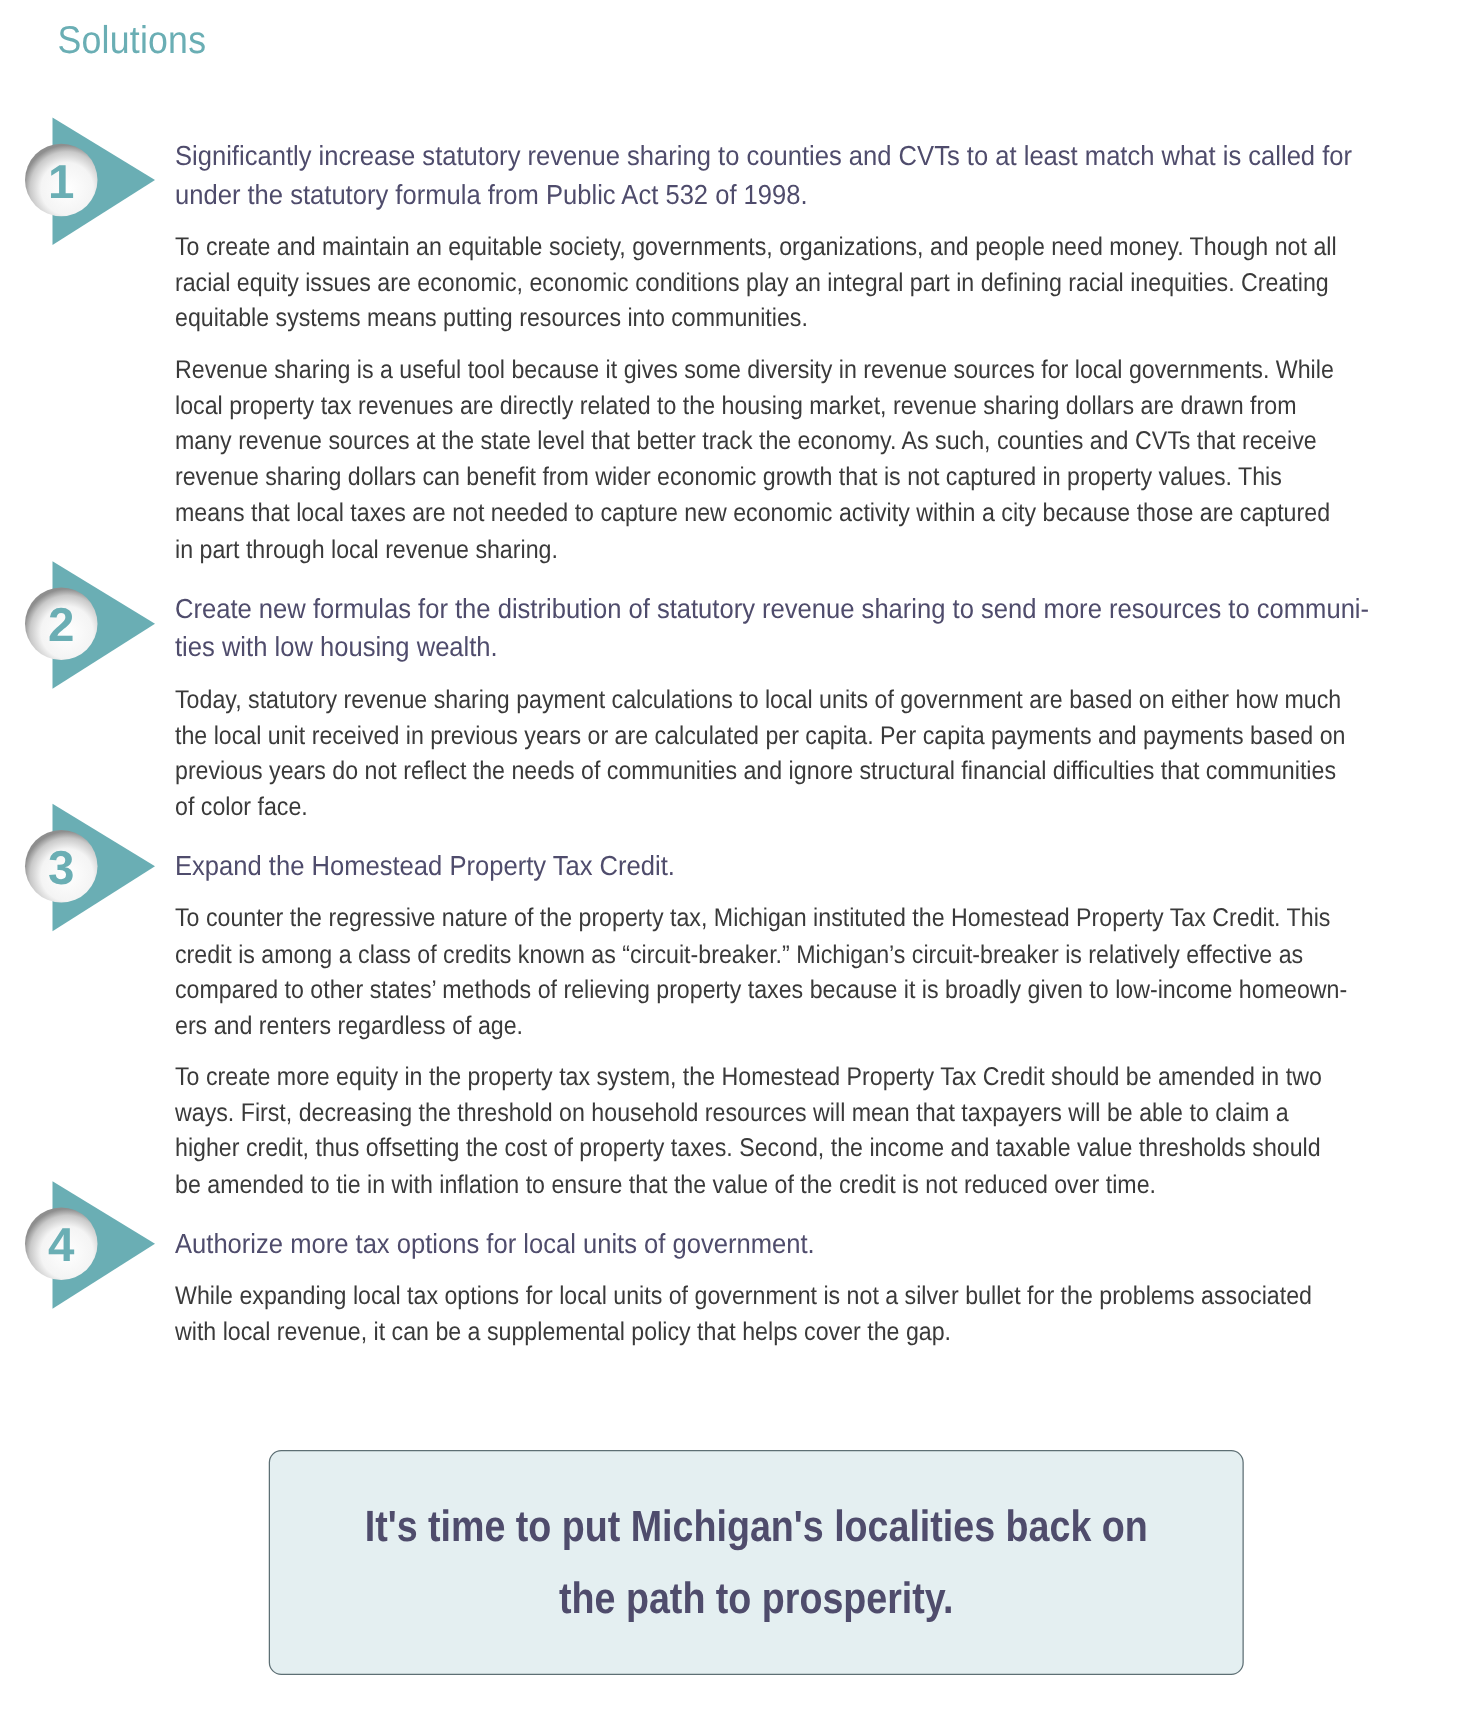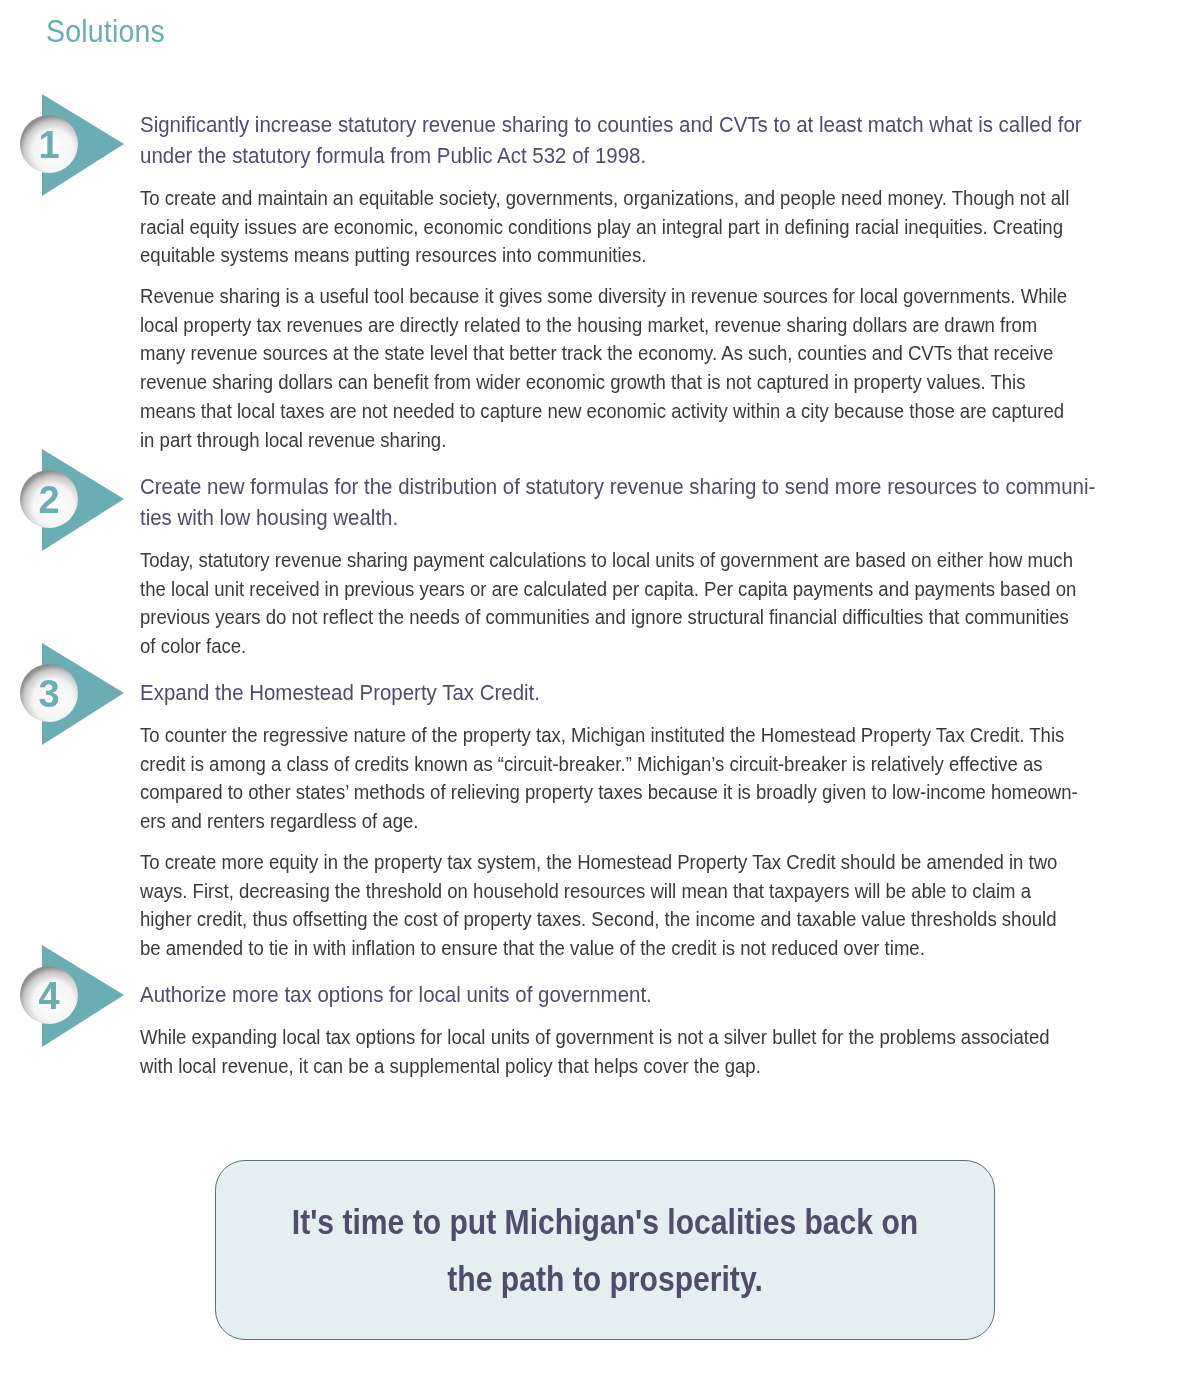--- a/index.html
+++ b/index.html
@@ -20,21 +20,21 @@
       font-size: 22px; line-height: 31px; color: #4f4c6c;
       transform: scaleX(0.93); transform-origin: left top; width: 1100px;
     }
     .para {
       position: absolute; left: 140px;
       font-size: 20.5px; line-height: 28.7px; color: #3a3a3a;
       transform: scaleX(0.905); transform-origin: left top; width: 1130px;
     }
     .callout {
       position: absolute; left: 215px; top: 1160px; width: 780px; height: 180px;
-      background: #e4eff1; border: 1.5px solid #5d6f74; border-radius: 30px;
+      background: #e4eff1; border: 1.5px solid #5d6f74; border-radius: 10px;
       box-sizing: border-box;
       display: flex; flex-direction: column; align-items: center; justify-content: center;
     }
     .callout-text {
       font-family: "Liberation Sans", sans-serif; font-weight: bold;
       font-size: 35px; line-height: 57px; color: #4f4c6c; text-align: center;
       transform: scaleX(0.86); width: 860px;
     }
   </style>
 </head>

